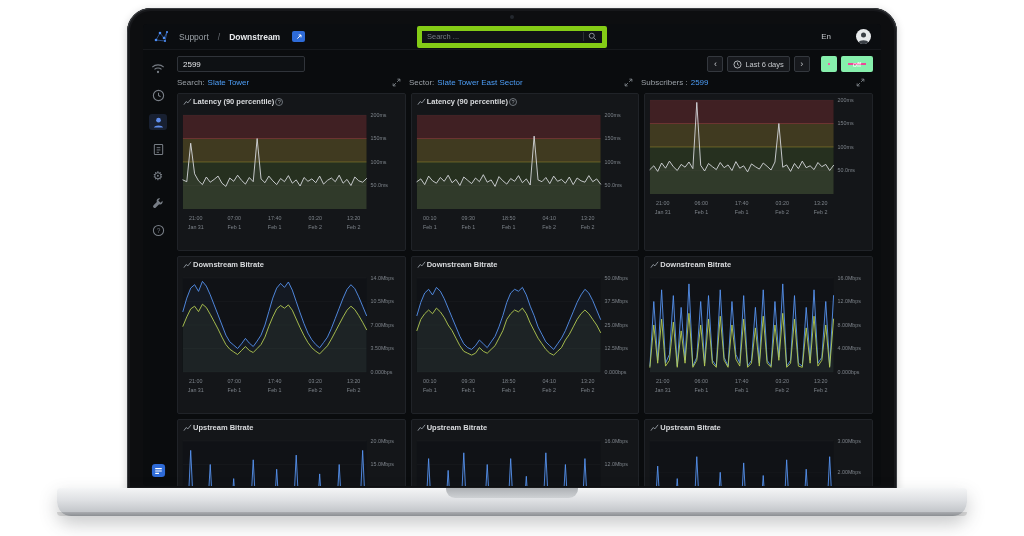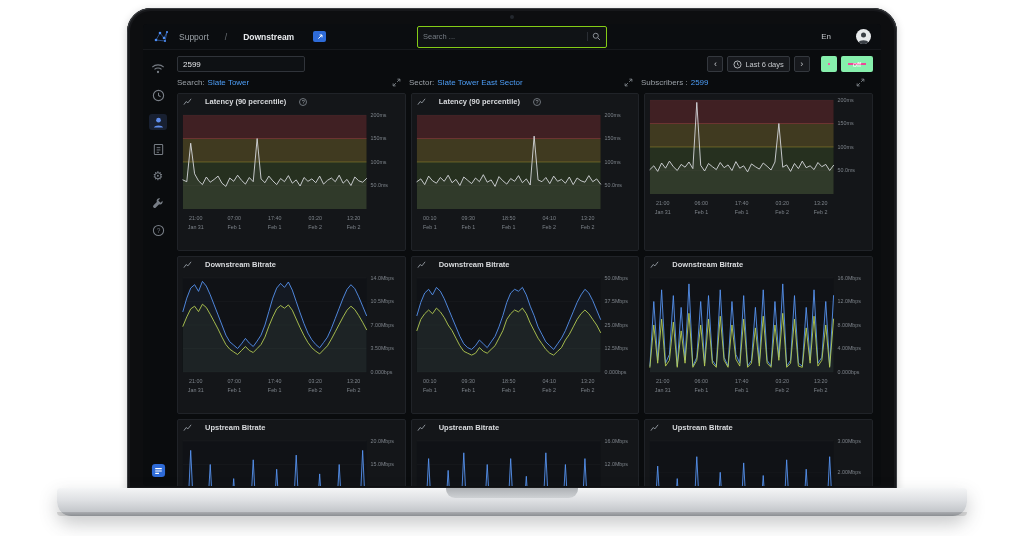--- a/index.html
+++ b/index.html
@@ -19,28 +19,28 @@
           border-radius:3px 3px 14px 14px; box-shadow:0 8px 18px rgba(60,64,67,.28); }
   .notch { position:absolute; top:0; left:50%; transform:translateX(-50%); width:132px; height:10px;
            background:linear-gradient(#aeb1b5,#ced1d4); border-radius:0 0 9px 9px; }
   .base::after { content:""; position:absolute; left:0; right:0; bottom:0; height:4px;
                  border-radius:0 0 14px 14px; background:rgba(0,0,0,.12); }
 
   
   .topnav { position:absolute; left:0; right:0; top:0; height:26px; display:flex; align-items:center;
             padding:0 10px; border-bottom:1px solid #17191d; background:#0b0d10; }
   .logo { display:flex; margin-right:10px; }
-  .breadcrumb { display:flex; align-items:flex-end; gap:16px; font-size:8.5px; }
+  .breadcrumb { display:flex; align-items:flex-end; gap:9px; font-size:8.5px; }
   .bc-section { color:#9aa0a6; }
   .bc-sep { color:#6b7076; }
   .bc-current { color:#e8eaed; font-weight:bold; }
   .badge { width:13px; height:11px; background:#2e6bd8; border-radius:2px; display:flex;
            align-items:center; justify-content:center; margin-left:3px; }
   .search { position:absolute; left:50%; transform:translateX(-50%); width:190px; height:22px;
-            background:#101316; border:1px solid #84cc16; border-radius:2px; display:flex;
+            background:#101316; border:5px solid #84cc16; border-radius:2px; display:flex;
             align-items:center; padding:0 5px; }
   .search-text { color:#757c84; font-size:7.5px; flex:1; }
   .search-icon { color:#8a9097; display:flex; border-left:1px solid #2a2e34; padding-left:4px; }
   .nav-right { margin-left:auto; display:flex; align-items:center; gap:25px; }
   .lang { color:#c3c6ca; font-size:8px; }
   .avatar { display:flex; }
 
   
   .sidebar { position:absolute; left:0; top:27px; bottom:0; width:30px; display:flex;
              flex-direction:column; align-items:center; padding:9px 0 8px 0; gap:11px; }
@@ -64,21 +64,21 @@
   .gap-left { margin-left:7px; }
   .filter-row-b { display:flex; margin-bottom:6px; }
   .filter-col { flex:1; display:flex; align-items:center; gap:3px; font-size:8px; min-width:0; }
   .f-label { color:#9aa0a6; white-space:nowrap; }
   .f-value { color:#4d9ef7; white-space:nowrap; overflow:hidden; text-overflow:ellipsis; }
   .expand { margin-left:auto; margin-right:8px; color:#8a9097; display:flex; }
 
   
   .grid { display:grid; grid-template-columns:repeat(3,1fr); gap:5px; }
   .panel { background:#141619; border:1px solid #202328; border-radius:2px; height:158px; overflow:hidden; }
-  .panel-header { height:15px; display:flex; align-items:center; gap:13px; padding:0 5px; }
+  .panel-header { height:15px; display:flex; align-items:center; gap:1px; padding:0 5px; }
   .ph-icon { color:#8a9097; }
   .ph-title { color:#d9dbde; font-size:7.5px; font-weight:bold; white-space:nowrap; }
   .ph-help, .ph-info { width:8px; height:8px; border:1px solid #6e747b; border-radius:50%; color:#9aa0a6;
                        font-size:5.5px; display:inline-flex; align-items:center; justify-content:center; }
   .ph-info { margin-left:auto; }
   .panel-body { height:140px; }
   .panel-body svg { display:block; width:100%; height:140px; }
 </style>
 </head>
 <body>

